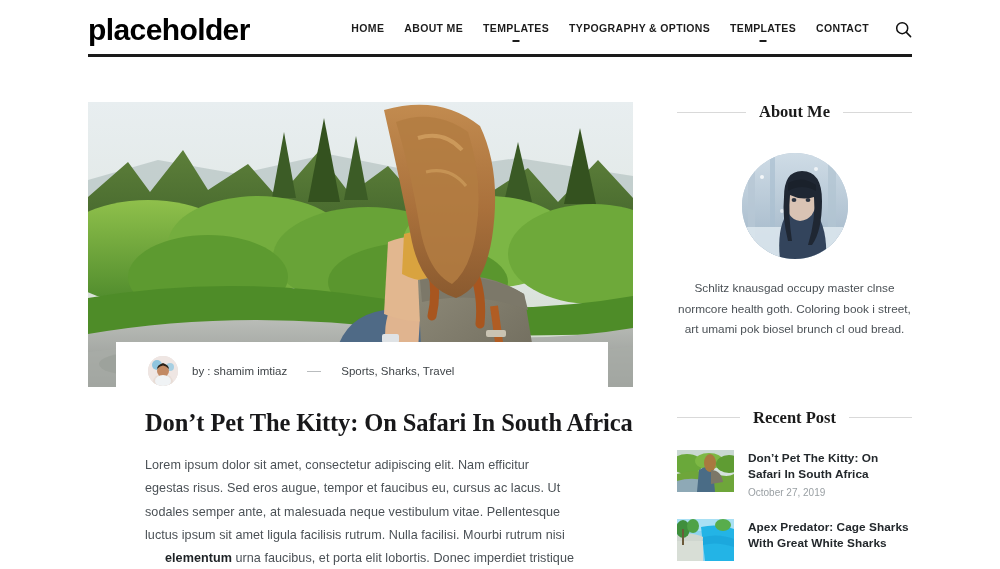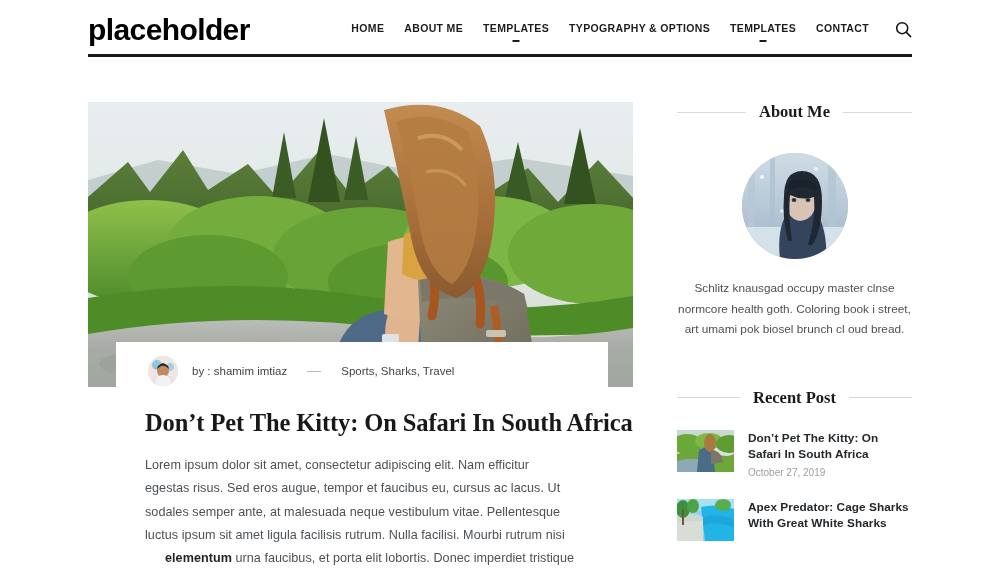--- a/index.html
+++ b/index.html
@@ -156,21 +156,21 @@
     margin-top: 17px;
     font-size: 12.6px;
     line-height: 1.85;
     color: #4b5156;
     width: 430px;
     letter-spacing: 0.05px;
   }
   .post-body b { color: #1d2225; font-weight: bold; margin-left: 20px; }
 
   
-  .widget + .widget { margin-top: 48px; }
+  .widget + .widget { margin-top: 68px; }
 
   .widget-head {
     display: flex;
     align-items: center;
     gap: 13px;
     justify-content: center;
   }
   .widget-head .line {
     flex: 1 1 auto;
     height: 1px;

